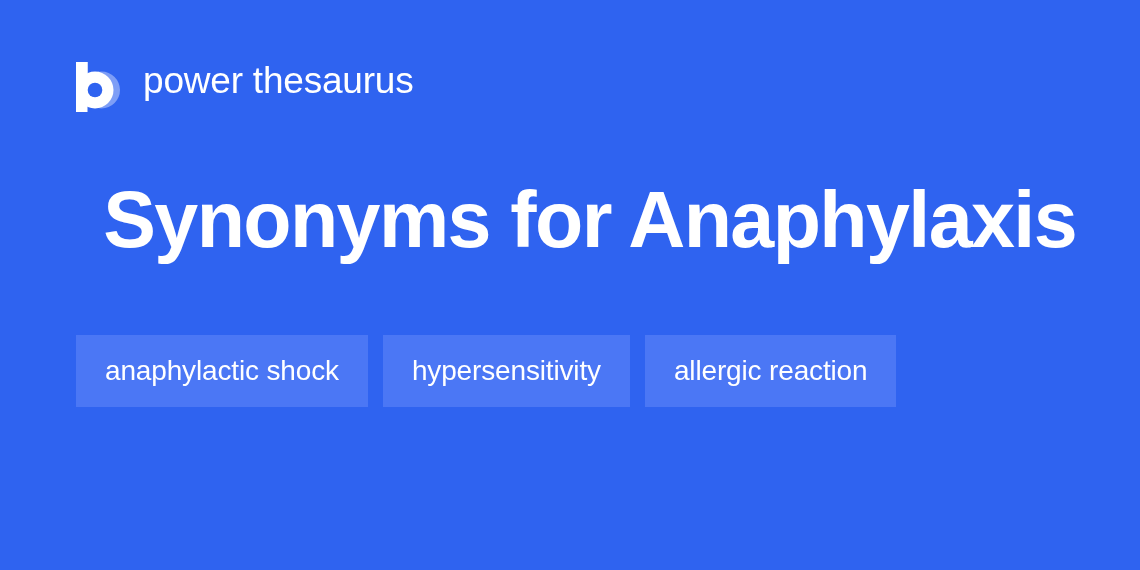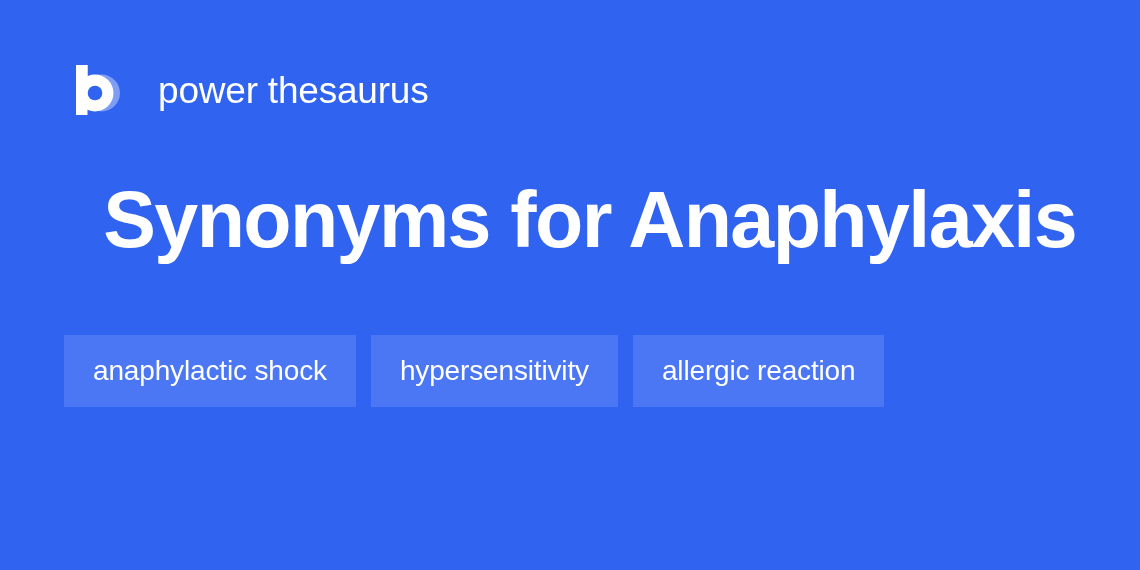--- a/index.html
+++ b/index.html
@@ -23,22 +23,21 @@
     height: 570px;
     background: #2f63f0;
   }
 
   
   #brand {
     position: absolute;
     left: 76px;
     top: 62px;
     display: flex;
-    align-items: center;
-    gap: 38px;
+    gap: 23px;
     height: 56px;
   }
 
   #brand-logo {
     width: 44px;
     height: 50px;
     display: block;
     flex: 0 0 auto;
   }
 
@@ -62,21 +61,21 @@
     color: #ffffff;
     line-height: 1.06;
     letter-spacing: -1.6px;
     white-space: nowrap;
     text-align: right;
   }
 
   
   #synonym-list {
     position: absolute;
-    left: 64px;
+    left: 76px;
     top: 335px;
     width: 1010px;
     display: flex;
     flex-wrap: wrap;
     gap: 15px 15px;
     align-content: flex-start;
   }
 
   .synonym-chip {
     height: 72px;

